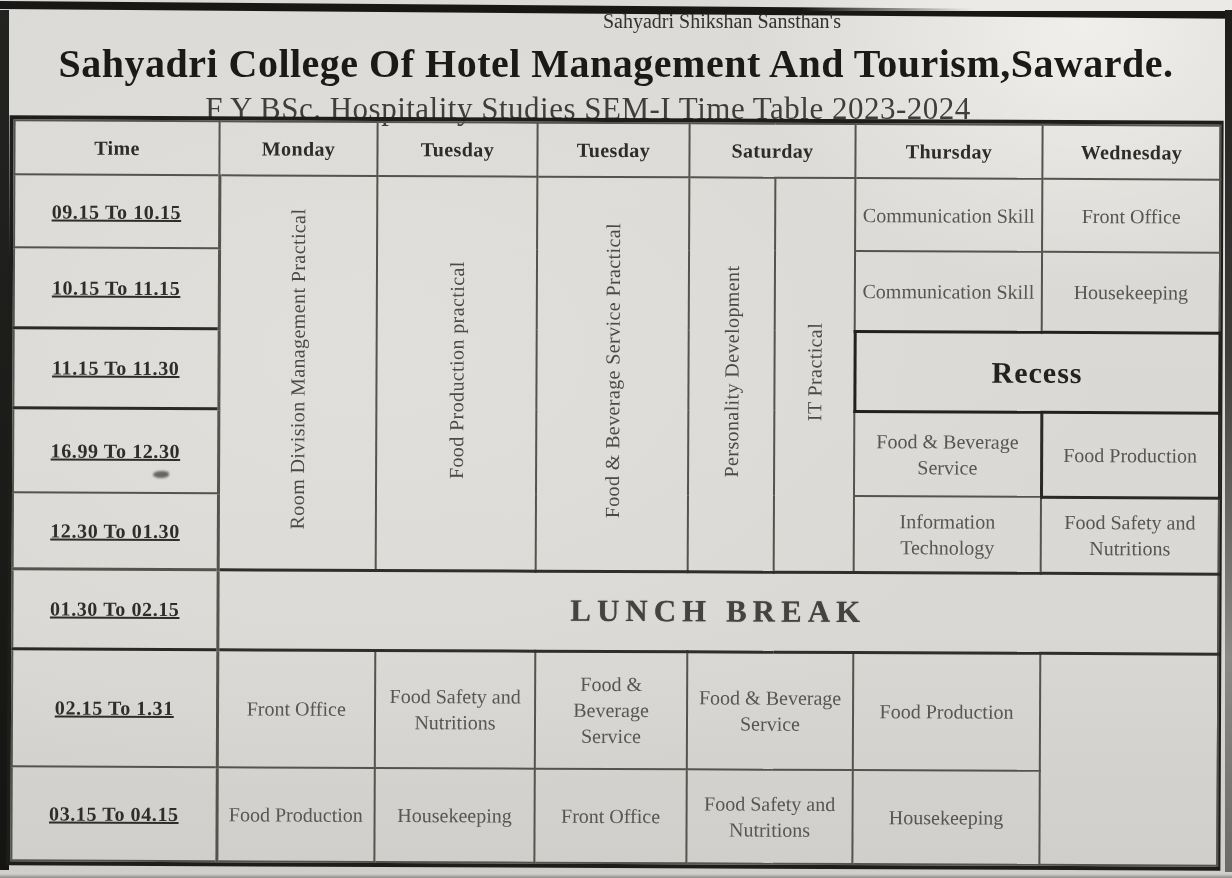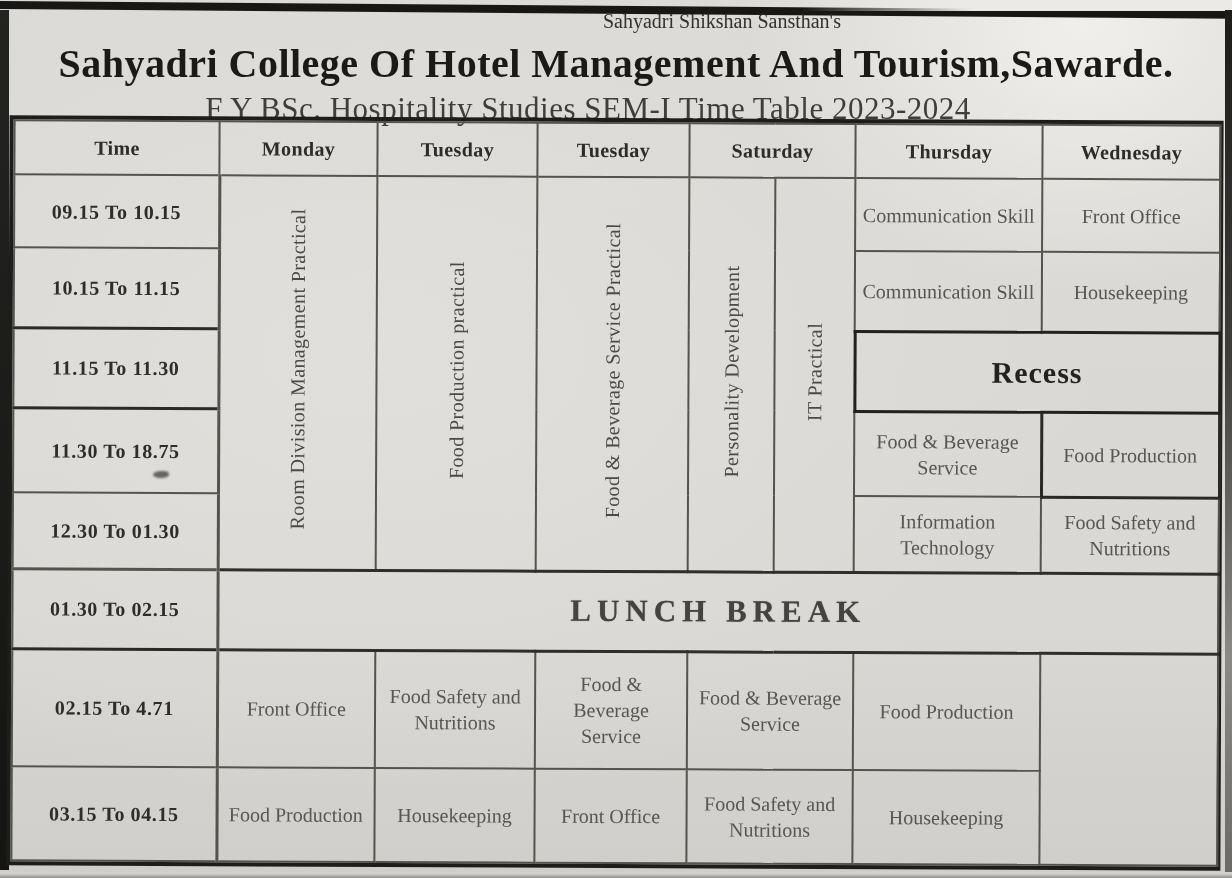--- a/index.html
+++ b/index.html
@@ -20,21 +20,21 @@
 
   .titles{position:absolute;top:0;left:0;width:100%;}
   .org{margin:10px 0 0 0;text-align:center;font-size:20px;color:#34322f;transform:translateX(106px);}
   .college{margin:7px 0 0 0;text-align:center;font-size:40px;font-weight:bold;color:#1c1a17;letter-spacing:0.5px;}
   .doc-title{margin:4px 0 0 0;text-align:center;font-size:31px;color:#403e3a;transform:translateX(-28px);letter-spacing:0.5px;}
 
   .tt-wrap{position:absolute;top:118px;left:8px;width:1206px;border:4px solid #1d1d1b;transform:rotate(0.25deg);transform-origin:50% 50%;background:transparent;}
   table.tt{border-collapse:collapse;table-layout:fixed;width:1206px;}
   .tt th,.tt td{border:2px solid #55534e;padding:2px 6px;text-align:center;vertical-align:middle;font-size:20px;line-height:1.3;color:#535150;overflow:hidden;}
   .tt th.day, .tt th.timehead{font-weight:bold;color:#2e2c2a;font-size:20px;letter-spacing:0.4px;}
-  .tt td.time{font-weight:bold;color:#2f2d2b;letter-spacing:0.6px;border-right-width:3px;}
+  .tt td.time{font-weight:bold;color:#2f2d2b;letter-spacing:0.6px;border-right-width:3px;text-decoration:underline;}
   .tt td.time.thick{border-top-width:3px;border-top-color:#2c2a28;}
   .tt td.subj{color:#585653;}
   .vspan{writing-mode:vertical-rl;transform:rotate(180deg);display:inline-block;font-size:20px;color:#4c4a47;white-space:nowrap;letter-spacing:0.4px;}
   .tt td.recess{font-size:30px;font-weight:bold;color:#242220;border:3px solid #23211f;letter-spacing:1px;}
   .tt td.lunch{font-size:31px;font-weight:bold;color:#45433f;letter-spacing:6px;border-top:3px solid #302e2b;border-bottom:3px solid #302e2b;text-shadow:0 0 1px rgba(62,60,56,.55);}
   .tt tr.bottom td{border-top-width:3px;border-top-color:#2b2927;}
   .smudge{position:absolute;left:153px;top:471px;width:16px;height:7px;background:#4a4846;border-radius:60% 40% 50% 50%;filter:blur(1px);opacity:.8;}
 </style>
 </head>
 <body>
@@ -88,35 +88,35 @@
     <tr style="height:80px">
       <td class="time">10.15 To 11.15</td>
       <td class="subj">Communication Skill</td>
       <td class="subj">Housekeeping</td>
     </tr>
     <tr style="height:80px">
       <td class="time thick">11.15 To 11.30</td>
       <td class="recess" colspan="2">Recess</td>
     </tr>
     <tr style="height:85px">
-      <td class="time thick">11.30 To 18.75</td>
+      <td class="time thick">16.99 To 12.30</td>
       <td class="subj">Food &amp; Beverage Service</td>
       <td class="subj" style="border-width:3px;border-color:#2b2927;">Food Production</td>
     </tr>
     <tr style="height:76px">
       <td class="time">12.30 To 01.30</td>
       <td class="subj">Information Technology</td>
       <td class="subj">Food Safety and Nutritions</td>
     </tr>
     <tr style="height:80px">
       <td class="time lunchtime" style="border-top-width:3px;">01.30 To 02.15</td>
       <td class="lunch" colspan="7">LUNCH BREAK</td>
     </tr>
     <tr style="height:118px" class="bottom">
-      <td class="time">02.15 To 4.71</td>
+      <td class="time">02.15 To 1.31</td>
       <td class="subj">Front Office</td>
       <td class="subj">Food Safety and Nutritions</td>
       <td class="subj">Food &amp; Beverage Service</td>
       <td class="subj" colspan="2">Food &amp; Beverage Service</td>
       <td class="subj">Food Production</td>
       <td class="subj" rowspan="2"></td>
     </tr>
     <tr style="height:94px">
       <td class="time">03.15 To 04.15</td>
       <td class="subj">Food Production</td>

